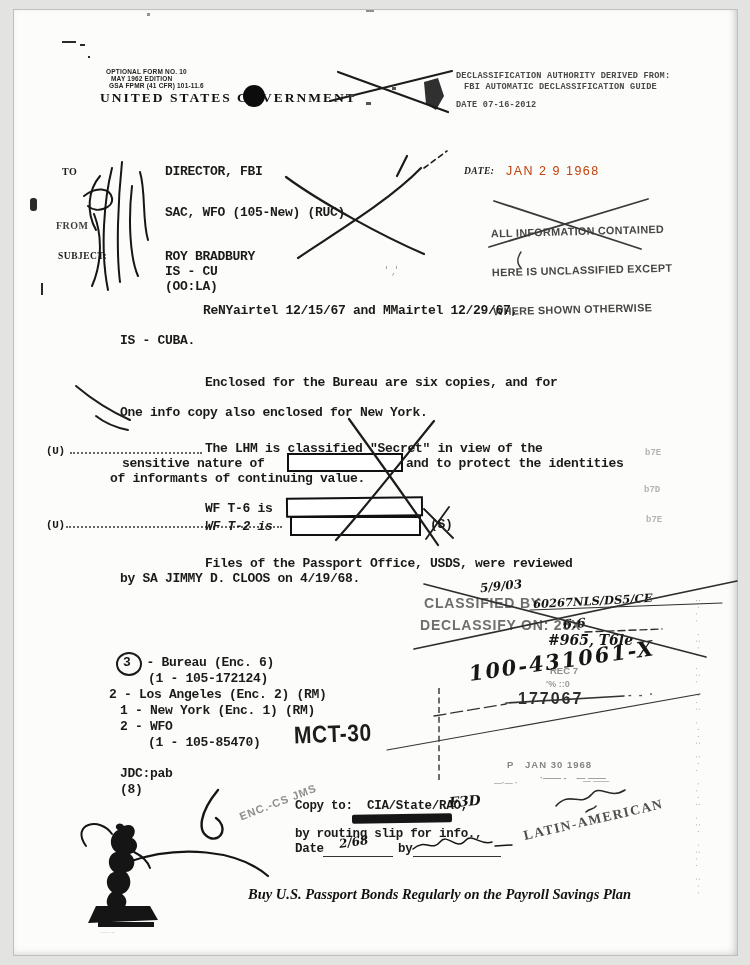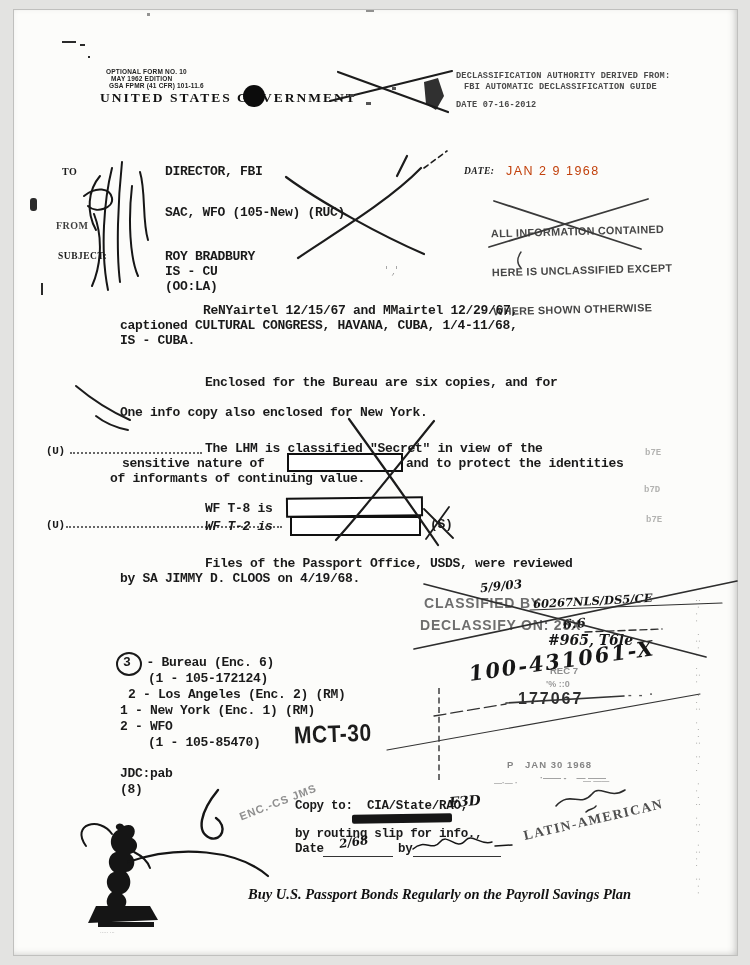--- a/index.html
+++ b/index.html
@@ -71,35 +71,34 @@
   <div class="abs lbl" style="left:464px;top:166px;font-size:9.5px;font-style:italic;">DATE:</div>
   <div class="abs datestamp" style="left:506px;top:164px;">JAN 2 9 1968</div>
 
   <div class="abs stampgray allinfo" style="left:492px;top:199px;">
     <div>ALL INFORMATION CONTAINED</div>
     <div>HERE IS UNCLASSIFIED EXCEPT</div>
     <div>WHERE SHOWN OTHERWISE</div>
   </div>
 
   <div class="abs tw" style="left:195px;top:303px;padding-left:8px;">ReNYairtel 12/15/67 and MMairtel 12/29/67,</div>
-  <div class="abs tw" style="left:120px;top:318px;">captioned CULTURAL CONGRESS, HAVANA, CUBA, 1/4-11/68,</div>
   <div class="abs tw" style="left:120px;top:333px;">IS - CUBA.</div>
 
   <div class="abs tw" style="left:205px;top:375px;">Enclosed for the Bureau are six copies, and for</div>
   <div class="abs tw" style="left:120px;top:405px;">One info copy also enclosed for New York.</div>
 
   <div class="abs tw" style="left:46px;top:444px;font-size:11px;">(U)</div>
   <div class="dotlead" style="left:70px;top:452px;width:132px;"></div>
   <div class="abs tw" style="left:205px;top:441px;">The LHM is classified "Secret" in view of the</div>
   <div class="abs tw" style="left:122px;top:456px;">sensitive nature of</div>
   <div class="redact" style="left:287px;top:453px;width:112px;height:15px;"></div>
   <div class="abs tw" style="left:406px;top:456px;">and to protect the identities</div>
   <div class="abs tw" style="left:110px;top:471px;">of informants of continuing value.</div>
 
-  <div class="abs tw" style="left:205px;top:501px;">WF T-8 is</div>
+  <div class="abs tw" style="left:205px;top:501px;">WF T-6 is</div>
   <div class="redact" style="left:286px;top:497px;width:133px;height:16px;transform:rotate(-.6deg);"></div>
   <div class="abs tw" style="left:46px;top:518px;font-size:11px;">(U)</div>
   <div class="dotlead" style="left:66px;top:526px;width:216px;"></div>
   <div class="abs tw" style="left:205px;top:519px;font-style:italic;">WF T-2 is</div>
   <div class="redact" style="left:290px;top:516px;width:127px;height:16px;"></div>
   <div class="abs tw" style="left:430px;top:517px;">(S)</div>
 
   <div class="abs tw" style="left:205px;top:556px;">Files of the Passport Office, USDS, were reviewed</div>
   <div class="abs tw" style="left:120px;top:571px;">by SA JIMMY D. CLOOS on 4/19/68.</div>
 
@@ -111,21 +110,21 @@
   <div class="abs classtamp" style="left:424px;top:595px;">CLASSIFIED BY</div>
   <div class="abs hand" style="left:533px;top:594px;font-size:11.5px;transform:rotate(-3deg);font-weight:bold;">60267NLS/DS5/CE</div>
   <div class="abs classtamp" style="left:420px;top:617px;">DECLASSIFY ON: 25X</div>
   <div class="abs hand" style="left:563px;top:616px;font-size:13px;font-weight:bold;transform:rotate(-4deg);">6.6</div>
   <div class="abs hand" style="left:548px;top:632px;font-size:14px;font-weight:bold;">#965, T6le</div>
 
   <div class="abs" style="left:116px;top:652px;width:22px;height:20px;border:2px solid #1a1a1a;border-radius:50%;"></div>
   <div class="abs tw" style="left:123px;top:655px;">3</div>
   <div class="abs tw" style="left:139px;top:655px;"> - Bureau (Enc. 6)</div>
   <div class="abs tw" style="left:148px;top:671px;">(1 - 105-172124)</div>
-  <div class="abs tw" style="left:128px;top:687px;">2 - Los Angeles (Enc. 2) (RM)</div>
+  <div class="abs tw" style="left:109px;top:687px;">2 - Los Angeles (Enc. 2) (RM)</div>
   <div class="abs tw" style="left:120px;top:703px;">1 - New York (Enc. 1) (RM)</div>
   <div class="abs tw" style="left:120px;top:719px;">2 - WFO</div>
   <div class="abs tw" style="left:148px;top:735px;">(1 - 105-85470)</div>
 
   <div class="abs mct" style="left:294px;top:722px;">MCT-30</div>
   <div class="abs stampgray" style="left:550px;top:665px;font-size:9.5px;color:#8d8d8d;">REC 7</div>
   <div class="abs stampgray" style="left:546px;top:679px;font-size:9px;color:#9d9d9d;">'% ::0</div>
   <div class="abs hand" style="left:468px;top:648px;font-size:21px;font-weight:bold;transform:rotate(-8deg);letter-spacing:2px;">100-431061-X</div>
   <div class="abs serial" style="left:518px;top:690px;">177067</div>
   <div class="abs serial" style="left:628px;top:688px;font-size:11px;color:#555;">- - ·</div>

